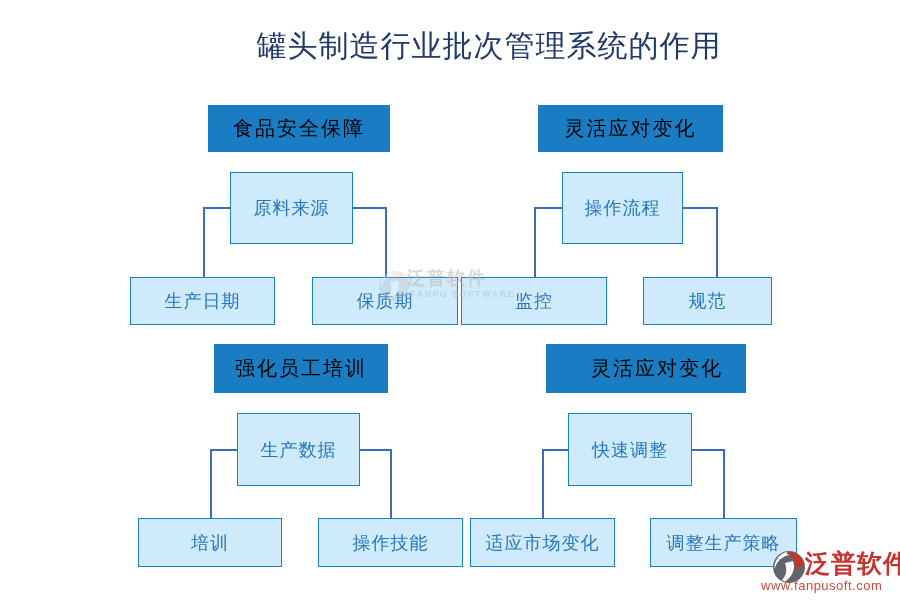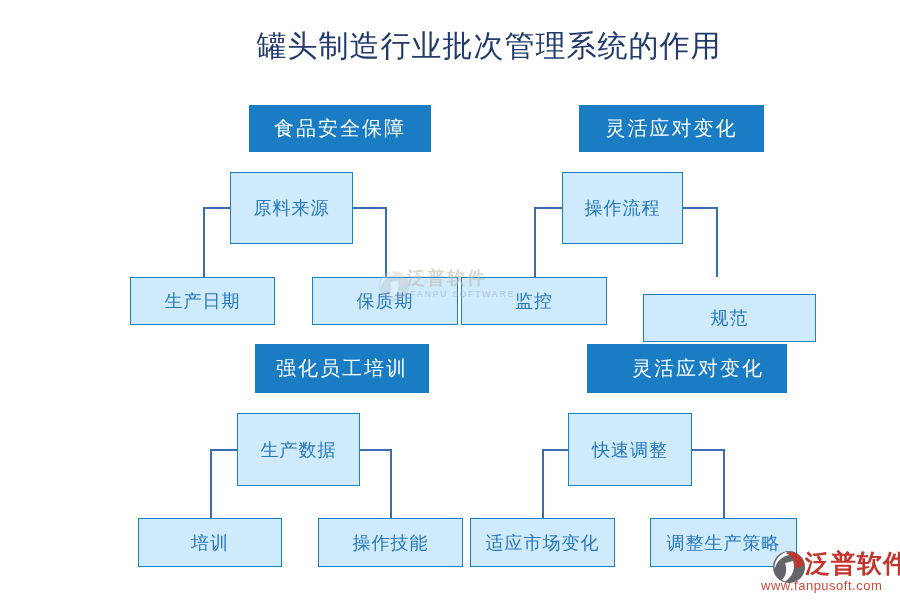--- a/index.html
+++ b/index.html
@@ -6,23 +6,23 @@
   .canvas{
     position:relative;width:900px;height:600px;background:#ffffff;overflow:hidden;
     font-family:"Liberation Serif","DejaVu Serif",serif;
   }
   .title{
     position:absolute;top:26px;left:0;width:100%;text-align:center;
     font-size:30px;letter-spacing:1px;color:#213a6b;font-weight:500;
     padding-left:78px;box-sizing:border-box;
   }
   .hdr{
-    position:absolute;background:#1a7dc4;color:#ffffff;
+    position:absolute;background:#1a7dc4;color:#000000;
     display:flex;align-items:center;justify-content:center;
-    font-size:20px;letter-spacing:2px;z-index:2;margin-left:41px;
+    font-size:20px;letter-spacing:2px;z-index:2;
   }
   .node{
     position:absolute;background:#cfeafa;border:1.5px solid #1a80c8;color:#2678bd;
     display:flex;align-items:center;justify-content:center;
     font-size:18px;letter-spacing:1px;box-sizing:border-box;z-index:2;
   }
   .line{position:absolute;background:#3c6cb3;z-index:1;}
   .lh{height:1.6px;}
   .lv{width:1.6px;}
   .watermark{position:absolute;left:379px;top:266px;z-index:3;opacity:0.55;pointer-events:none;}
@@ -58,21 +58,21 @@
   <div class="node" style="left:130px;top:277px;width:145px;height:48px;">生产日期</div>
   <div class="node" style="left:312px;top:277px;width:146px;height:48px;">保质期</div>
   <div class="line lh" style="left:203px;top:207px;width:27px;"></div>
   <div class="line lv" style="left:203px;top:207px;height:70px;"></div>
   <div class="line lh" style="left:353px;top:207px;width:32px;"></div>
   <div class="line lv" style="left:385px;top:207px;height:70px;"></div>
 
   <div class="hdr" style="left:538px;top:105px;width:185px;height:47px;">灵活应对变化</div>
   <div class="node" style="left:562px;top:172px;width:121px;height:72px;">操作流程</div>
   <div class="node" style="left:461px;top:277px;width:146px;height:48px;">监控</div>
-  <div class="node" style="left:643px;top:294px;width:173px;height:48px;">规范</div>
+  <div class="node" style="left:643px;top:277px;width:129px;height:48px;">规范</div>
   <div class="line lh" style="left:534px;top:207px;width:28px;"></div>
   <div class="line lv" style="left:534px;top:207px;height:70px;"></div>
   <div class="line lh" style="left:683px;top:207px;width:33px;"></div>
   <div class="line lv" style="left:716px;top:207px;height:70px;"></div>
 
   <div class="hdr" style="left:214px;top:344px;width:174px;height:49px;">强化员工培训</div>
   <div class="node" style="left:237px;top:413px;width:123px;height:73px;">生产数据</div>
   <div class="node" style="left:138px;top:518px;width:144px;height:49px;">培训</div>
   <div class="node" style="left:318px;top:518px;width:145px;height:49px;">操作技能</div>
   <div class="line lh" style="left:210px;top:449px;width:27px;"></div>

